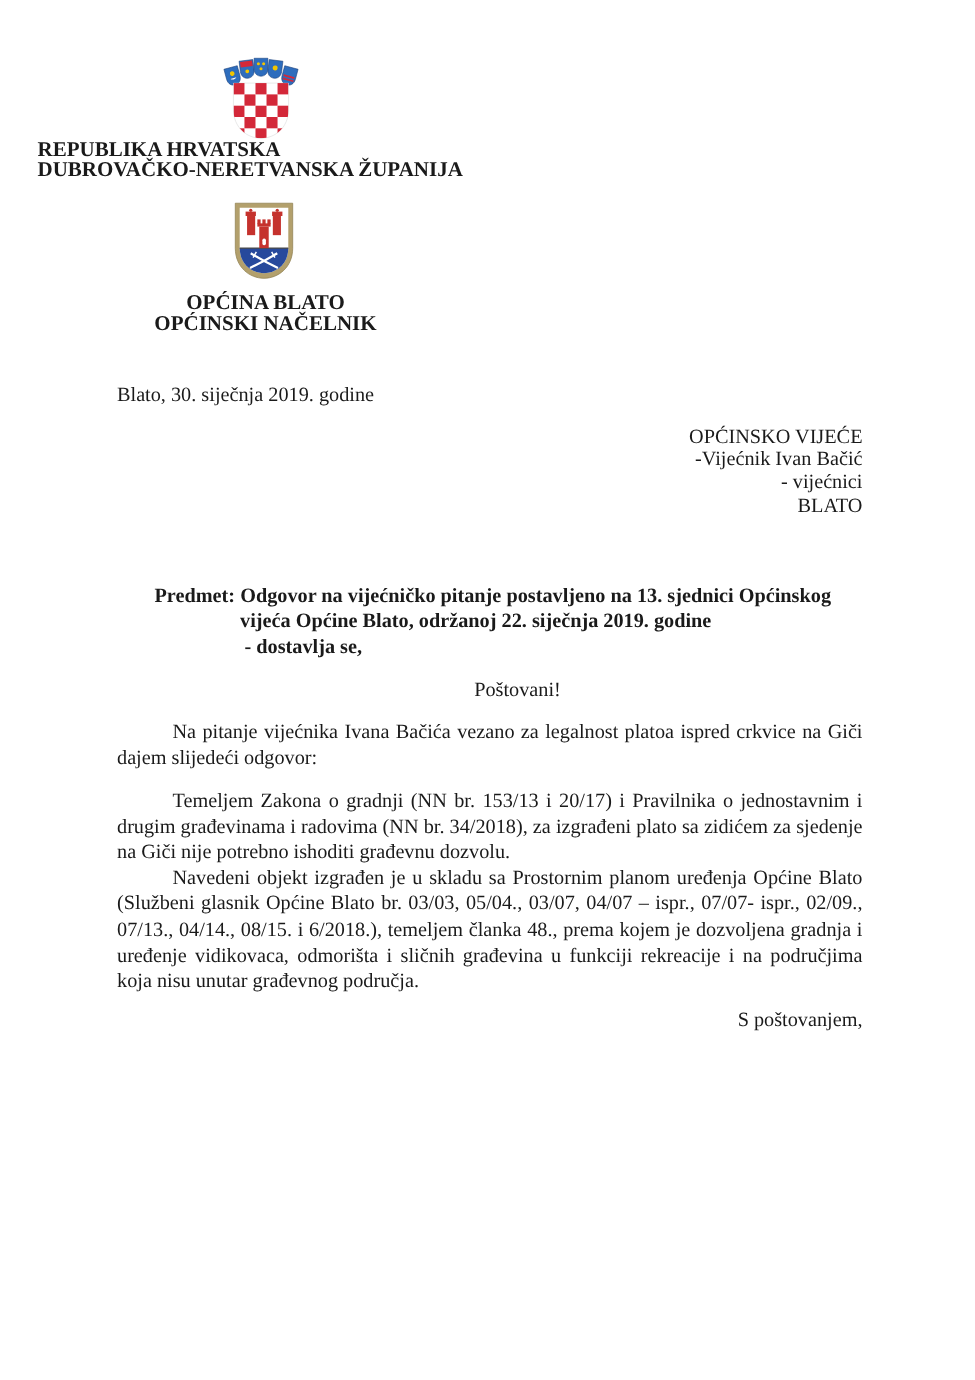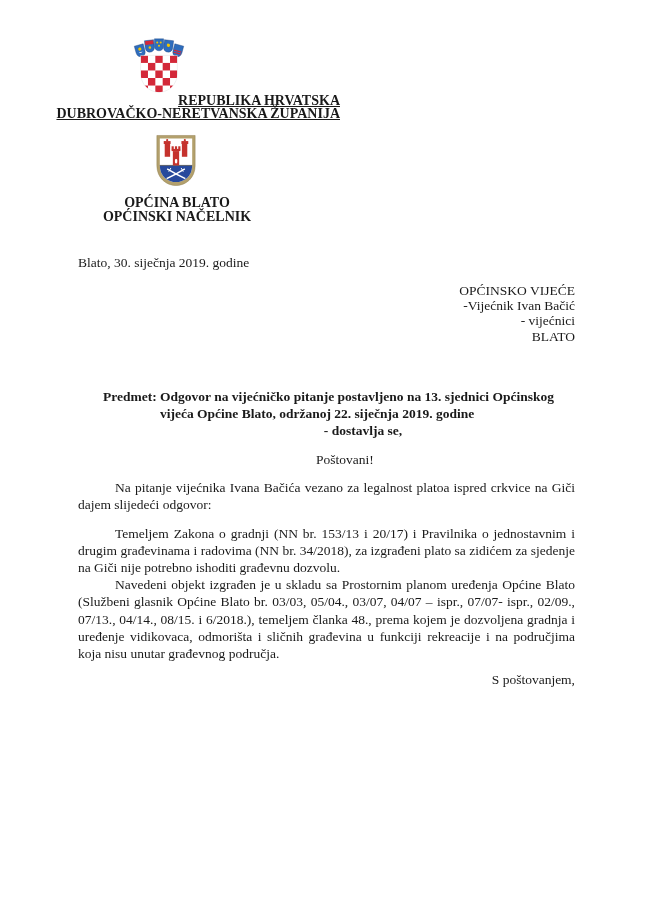--- a/index.html
+++ b/index.html
@@ -7,24 +7,23 @@
     position: relative;
     width: 650px;
     height: 920px;
     background: #ffffff;
     font-family: "Liberation Serif", "DejaVu Serif", serif;
     color: #1a1a1a;
     overflow: hidden;
   }
   .nat-header {
     position: absolute;
-    left: 10px; top: 37px;
+    left: 25px; top: 37px;
     width: 330px;
-    text-align: right;
-    text-decoration: underline;
+    text-align: left;
   }
   .nat-header svg { display: block; margin: 0 auto; transform: translateX(-16px); }
   .nat-line { font-weight: bold; font-size: 14px; line-height: 13px; white-space: nowrap; }
   .mun-header {
     position: absolute;
     left: 20px; top: 134px;
     width: 314px;
     text-align: center;
   }
   .mun-header svg { display: block; margin: 0 auto 9px auto; transform: translateX(-1px); }
@@ -44,21 +43,21 @@
   }
   .subject {
     position: absolute;
     left: 103px; top: 388px;
     font-weight: bold;
     font-size: 13.5px;
     line-height: 17px;
     width: 460px;
   }
   .subject .s2 { margin-left: 57px; }
-  .subject .s3 { margin-left: 60px; text-align: center; }
+  .subject .s3 { margin-left: 60px; }
   .body-text {
     position: absolute;
     left: 78px; top: 451px;
     width: 497px;
     font-size: 13.5px;
     line-height: 17.2px;
     text-align: justify;
   }
   .body-text p { margin: 0; }
   .salutation { text-indent: 37px; text-align: center; margin-bottom: 11px !important; }

